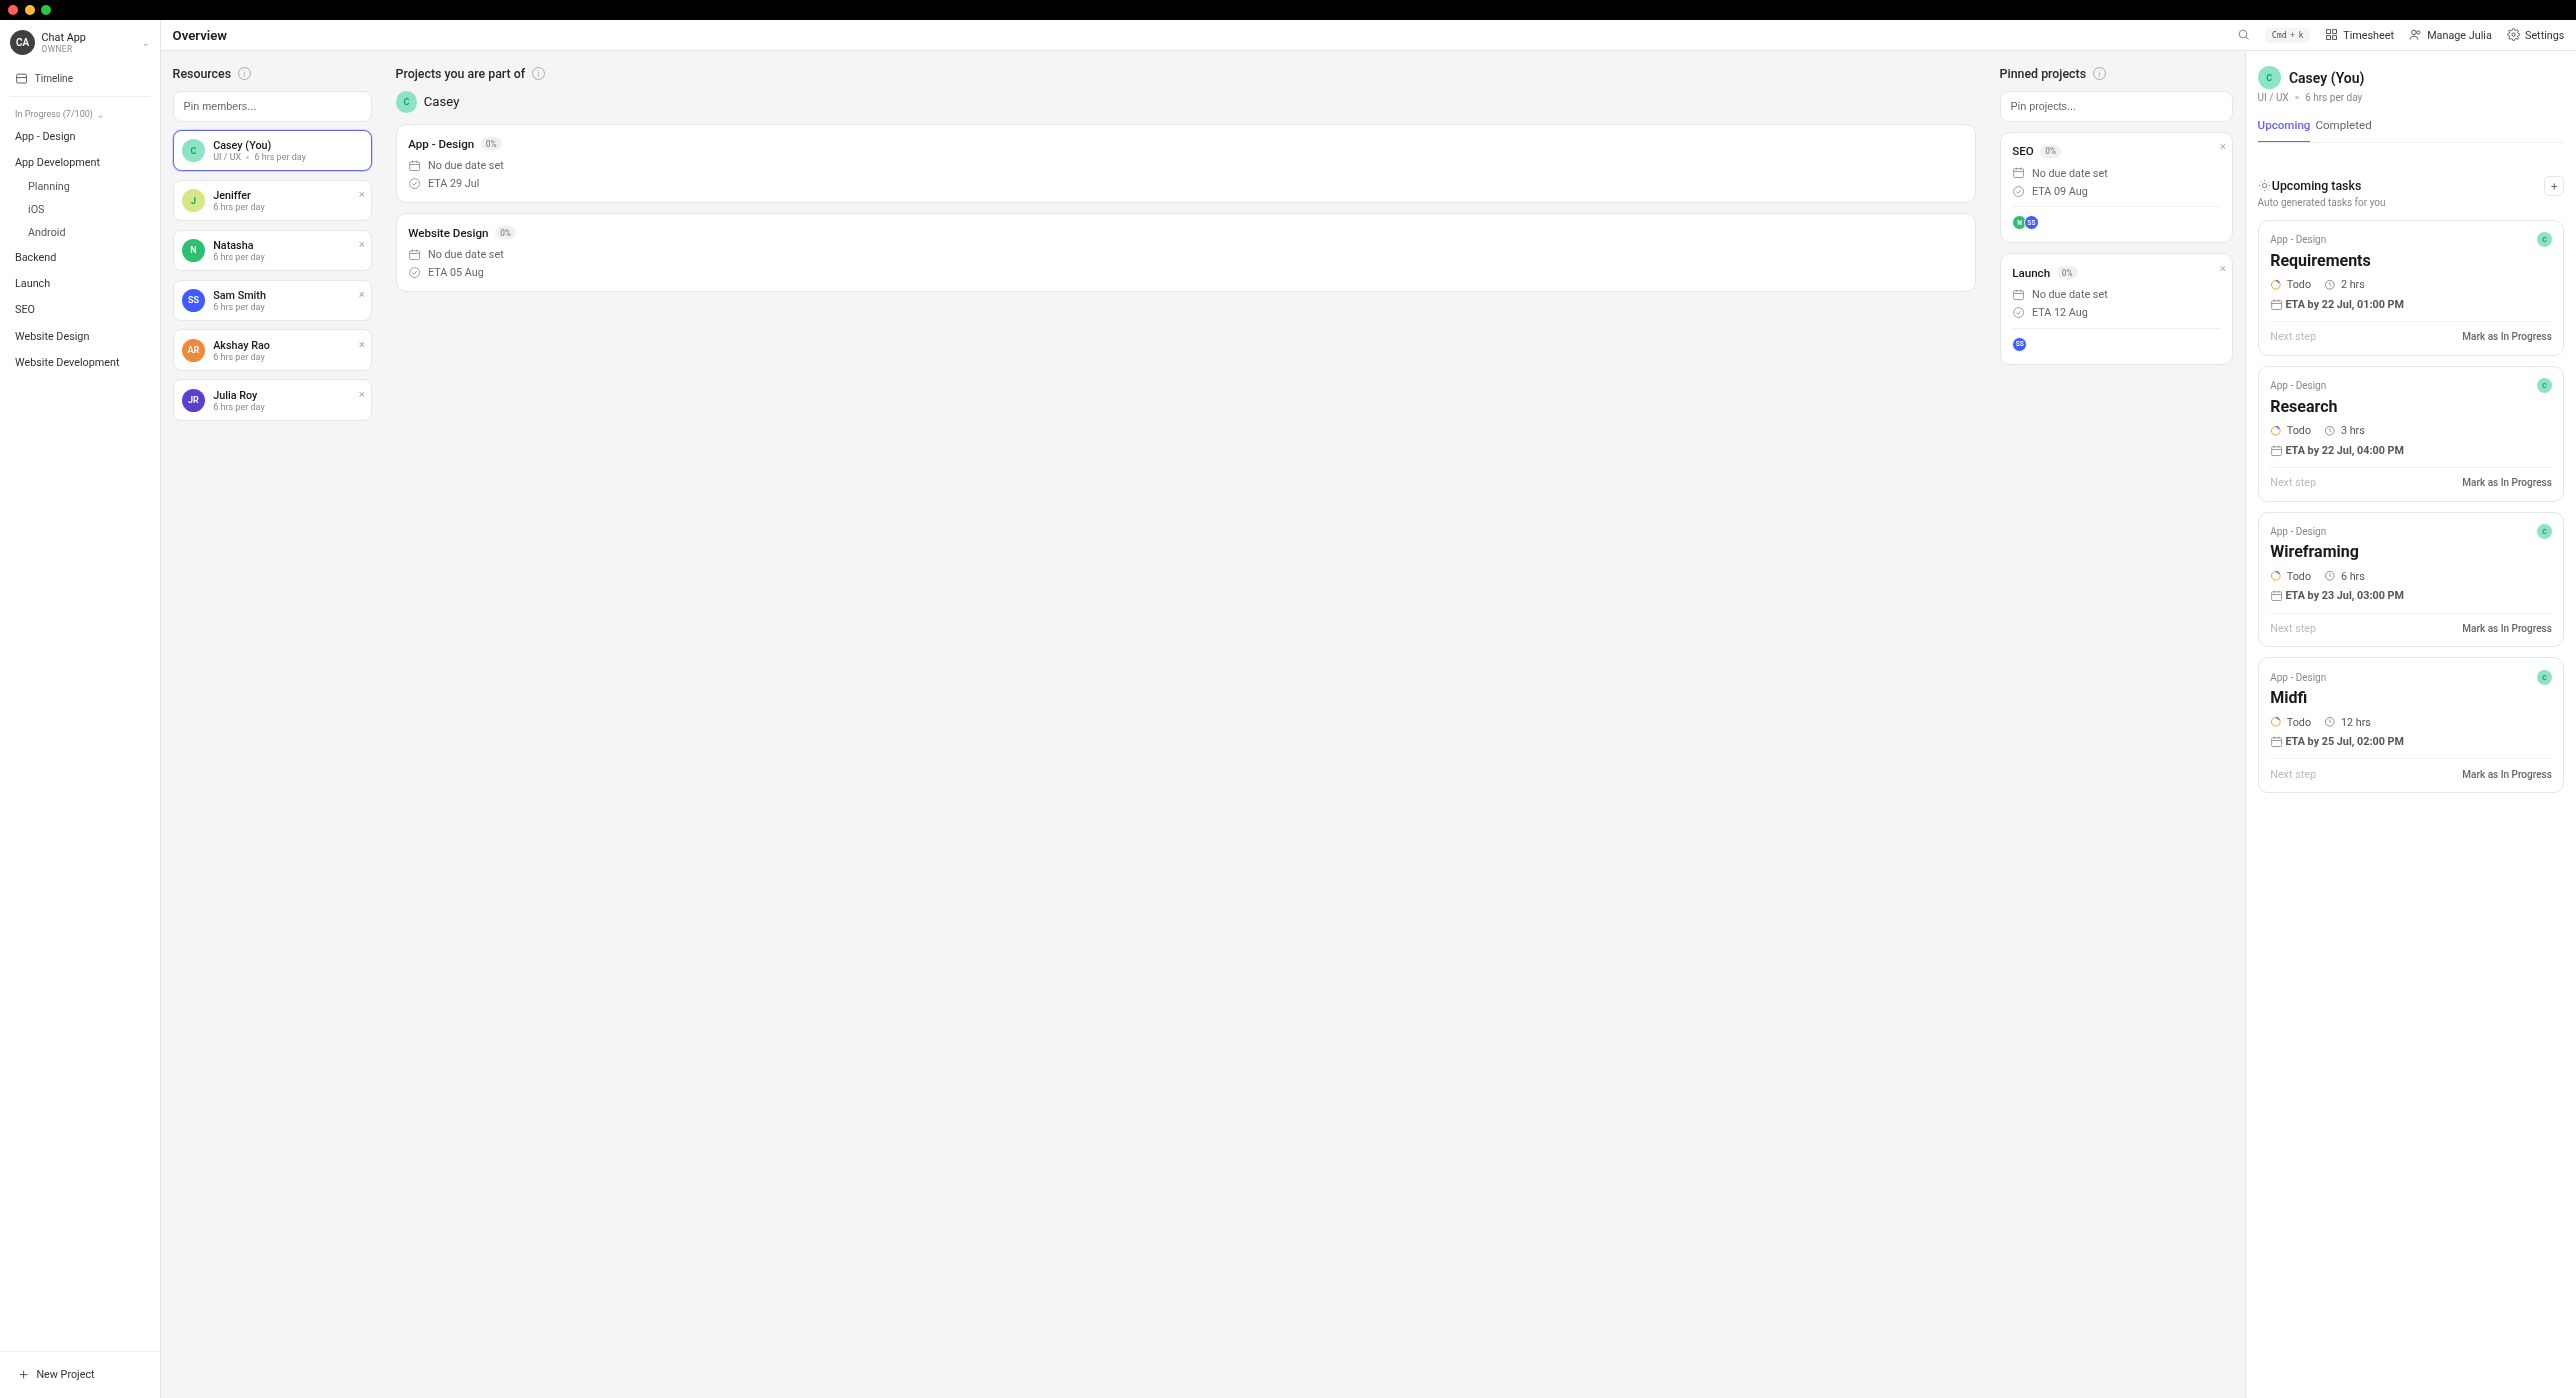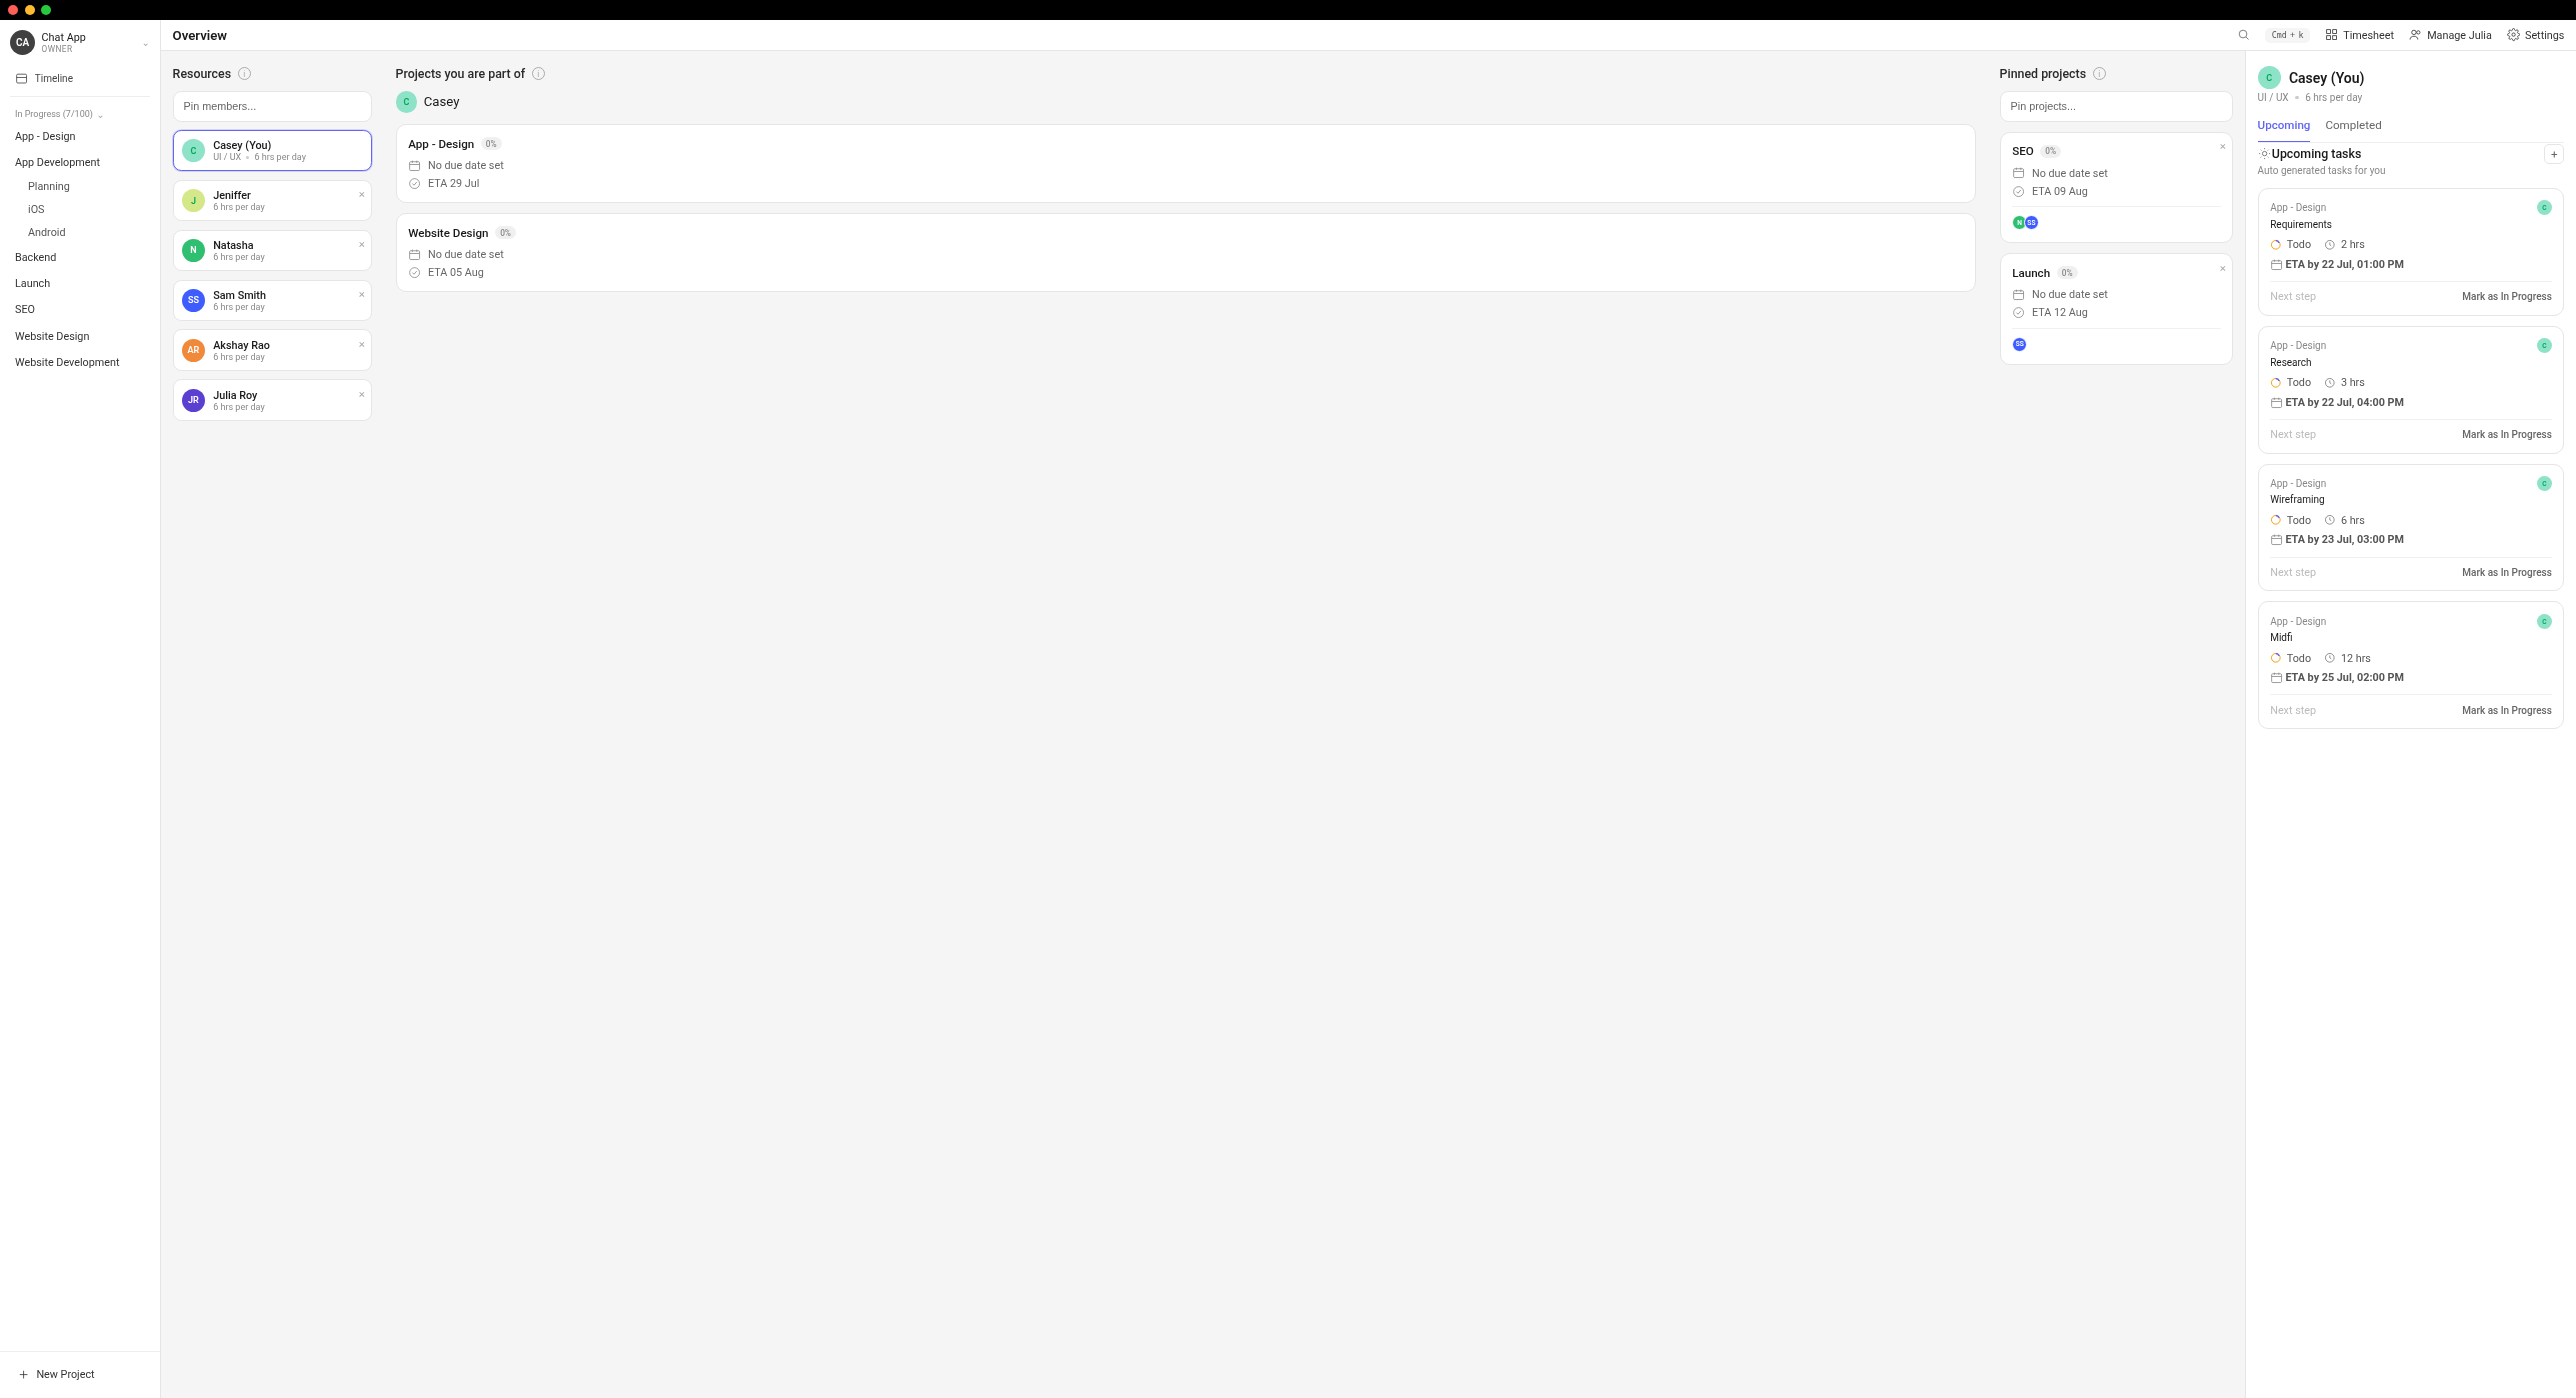--- a/index.html
+++ b/index.html
@@ -74,31 +74,31 @@
 .project-card-title { font-size: 11.6px; font-weight: 500; display: flex; align-items: center; gap: 6.6px; margin-bottom: 8.3px; }
 .badge { background: #f0f0f0; color: #888; font-size: 8.3px; padding: 1.7px 5px; border-radius: 8.3px; }
 .project-row { display: flex; align-items: center; gap: 6.6px; font-size: 10.8px; color: #666; margin-top: 5px; }
 .project-members { display: flex; margin-top: 8.3px; padding-top: 8.3px; border-top: 0.8px solid #f0f0f0; }
 .project-members .avatar { margin-right: -3.3px; border: 1.7px solid #fff; }
 
 
 .detail-header { display: flex; align-items: center; gap: 8.3px; margin-bottom: 3.3px; }
 .detail-name { font-size: 14px; font-weight: 600; }
 .detail-sub { font-size: 10px; color: #888; display: flex; align-items: center; gap: 6.6px; margin-bottom: 15px; }
-.tabs { display: flex; gap: 15px; border-bottom: 0.8px solid #eee; margin-bottom: 1px; }
+.tabs { display: flex; gap: 5px; border-bottom: 0.8px solid #eee; margin-bottom: 33px; }
 .tab { padding-bottom: 8.3px; font-size: 11.6px; color: #666; cursor: pointer; }
 .tab.active { color: #6366f1; border-bottom: 1.7px solid #6366f1; font-weight: 500; }
 .upcoming-hdr { display: flex; align-items: center; gap: 1px; }
 .upcoming-title { font-size: 12.4px; font-weight: 500; }
 .upcoming-sub { font-size: 10px; color: #888; margin-top: 1.7px; margin-bottom: 11.6px; }
 .plus-btn { margin-left: auto; width: 20px; height: 20px; border: 0.8px solid #e5e5e5; border-radius: 5px; display: flex; align-items: center; justify-content: center; color: #666; cursor: pointer; font-size: 11.6px; }
 
 .task-card { border: 0.8px solid #e5e5e5; border-radius: 10px; padding: 11.6px; margin-bottom: 10px; }
 .task-project { font-size: 10px; color: #888; display: flex; align-items: center; }
-.task-title { font-size: 10px; font-weight: 400; margin-top: 3.3px; margin-bottom: 8.3px; }
+.task-title { font-size: 16px; font-weight: 700; margin-top: 3.3px; margin-bottom: 8.3px; }
 .task-meta { display: flex; align-items: center; gap: 13.2px; font-size: 10.8px; color: #555; margin-bottom: 6.6px; }
 .task-meta-item { display: flex; align-items: center; gap: 5px; }
 .task-eta { display: flex; align-items: center; gap: 2px; font-size: 10.8px; color: #555; font-weight: bold; }
 .task-footer { display: flex; align-items: center; justify-content: space-between; margin-top: 10px; padding-top: 8.3px; border-top: 0.8px solid #f0f0f0; }
 .task-next { font-size: 10.8px; color: #bbb; }
 .task-mark { font-size: 10px; color: #666; font-weight: 500; cursor: pointer; }
 .task-avatar { margin-left: auto; }
 
 svg { display: block; }
 .icon { width: 13.2px; height: 13.2px; stroke: currentColor; fill: none; stroke-width: 1.5; }

